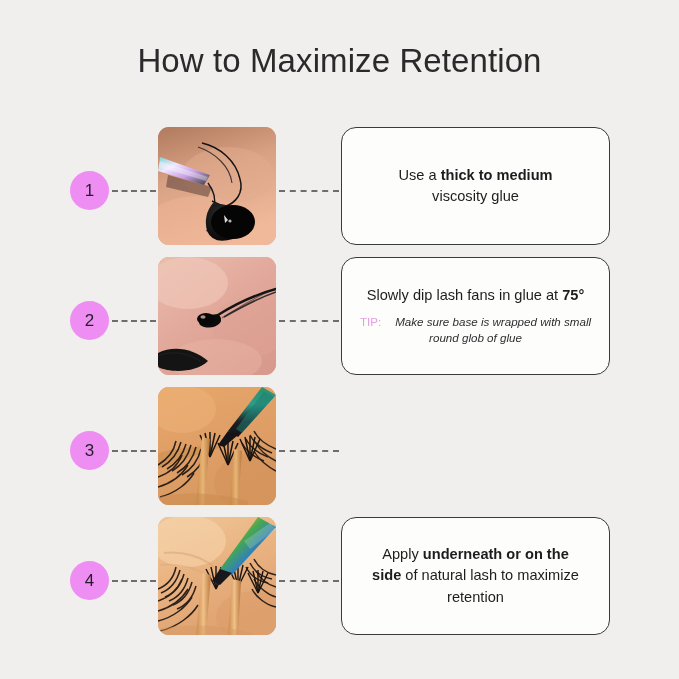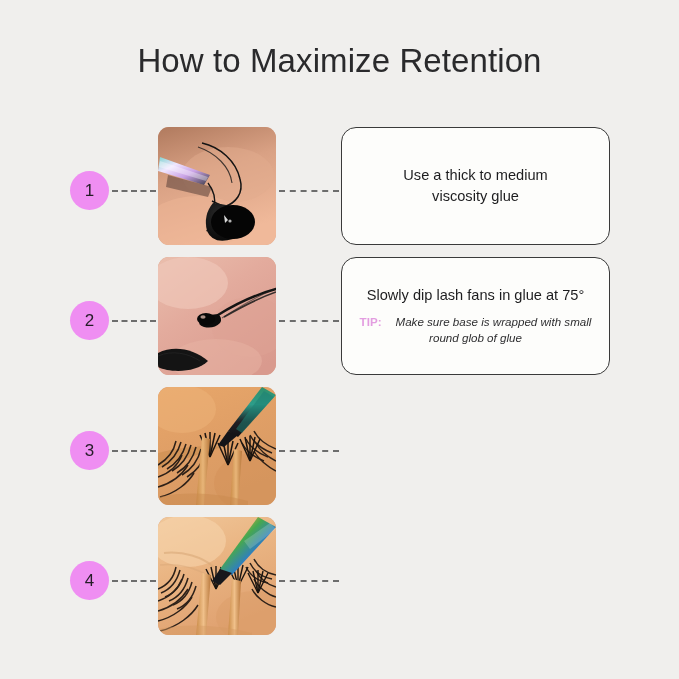--- a/index.html
+++ b/index.html
@@ -106,33 +106,33 @@
     padding: 6px 16px;
     text-align: center;
   }
 
   .card-text {
     font-size: 14.6px;
     line-height: 1.46;
     color: #1d1d1f;
     font-weight: 400;
   }
-  .card-text b { font-weight: 400; }
+  .card-text b { font-weight: 700; }
 
   .tip-block {
     margin-top: 7px;
     font-size: 11.6px;
     line-height: 1.42;
     font-style: italic;
     color: #2e2e30;
     text-align: center;
   }
   .tip-label {
     color: #e39de0;
-    font-weight: 700;
+    font-weight: 400;
     font-style: normal;
     margin-right: 14px;
   }
 </style>
 </head>
 <body>
 
 <div class="infographic">
 
   <div class="title">How to Maximize Retention</div>
@@ -385,15 +385,20 @@
         <path d="M86 24 L112 6 L118 12 L92 32 Z" fill="#ffffff" opacity="0.18"></path>
         <path d="M74 56 L62 52 L54 64 L62 68 Z" fill="#17171c"></path>
         <path d="M44 56 L53 58 L48 118 L38 118 Z" fill="url(#tool4)"></path>
         <path d="M74 62 L83 64 L80 118 L70 118 Z" fill="url(#tool4)"></path>
         <path d="M0 112 C30 106 62 108 94 116 L94 118 L0 118 Z" fill="#d49a62" opacity="0.45"></path>
       </svg>
     </div>
 
     <div class="connector connector-right"></div>
 
+    <div class="card">
+      <div class="card-text">
+        Apply <b>underneath or on the<br>side</b> of natural lash to maximize<br>retention
+      </div>
+    </div>
   </div>
 
 </div>
 
 </body></html>

